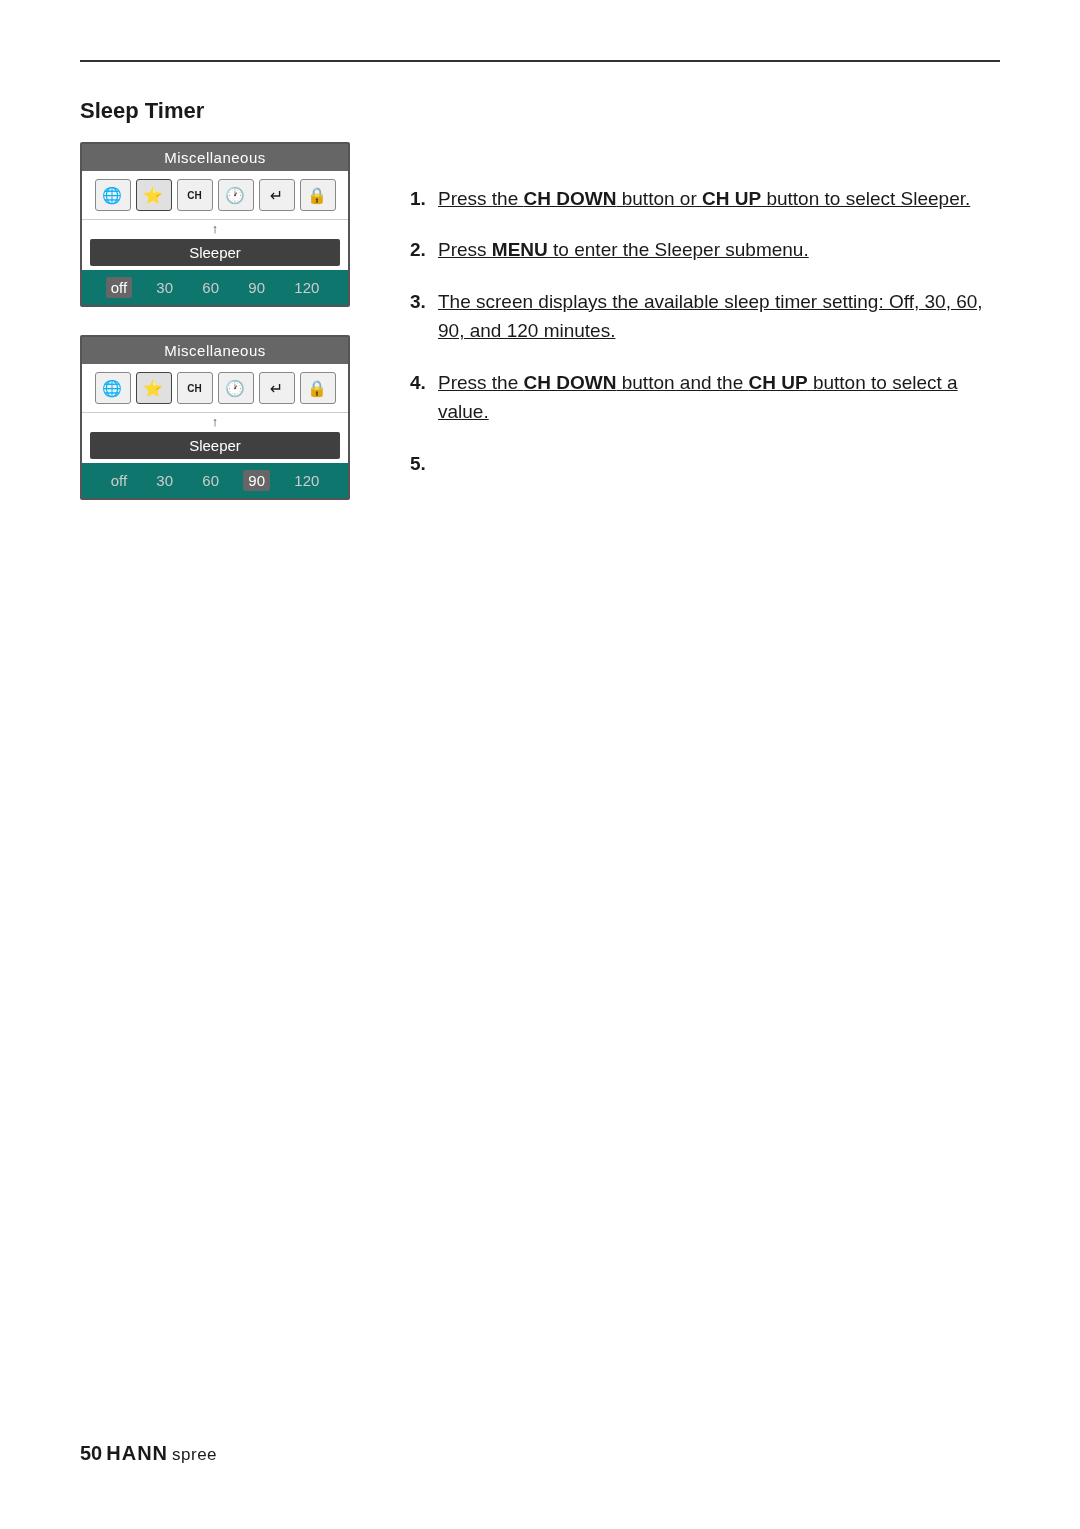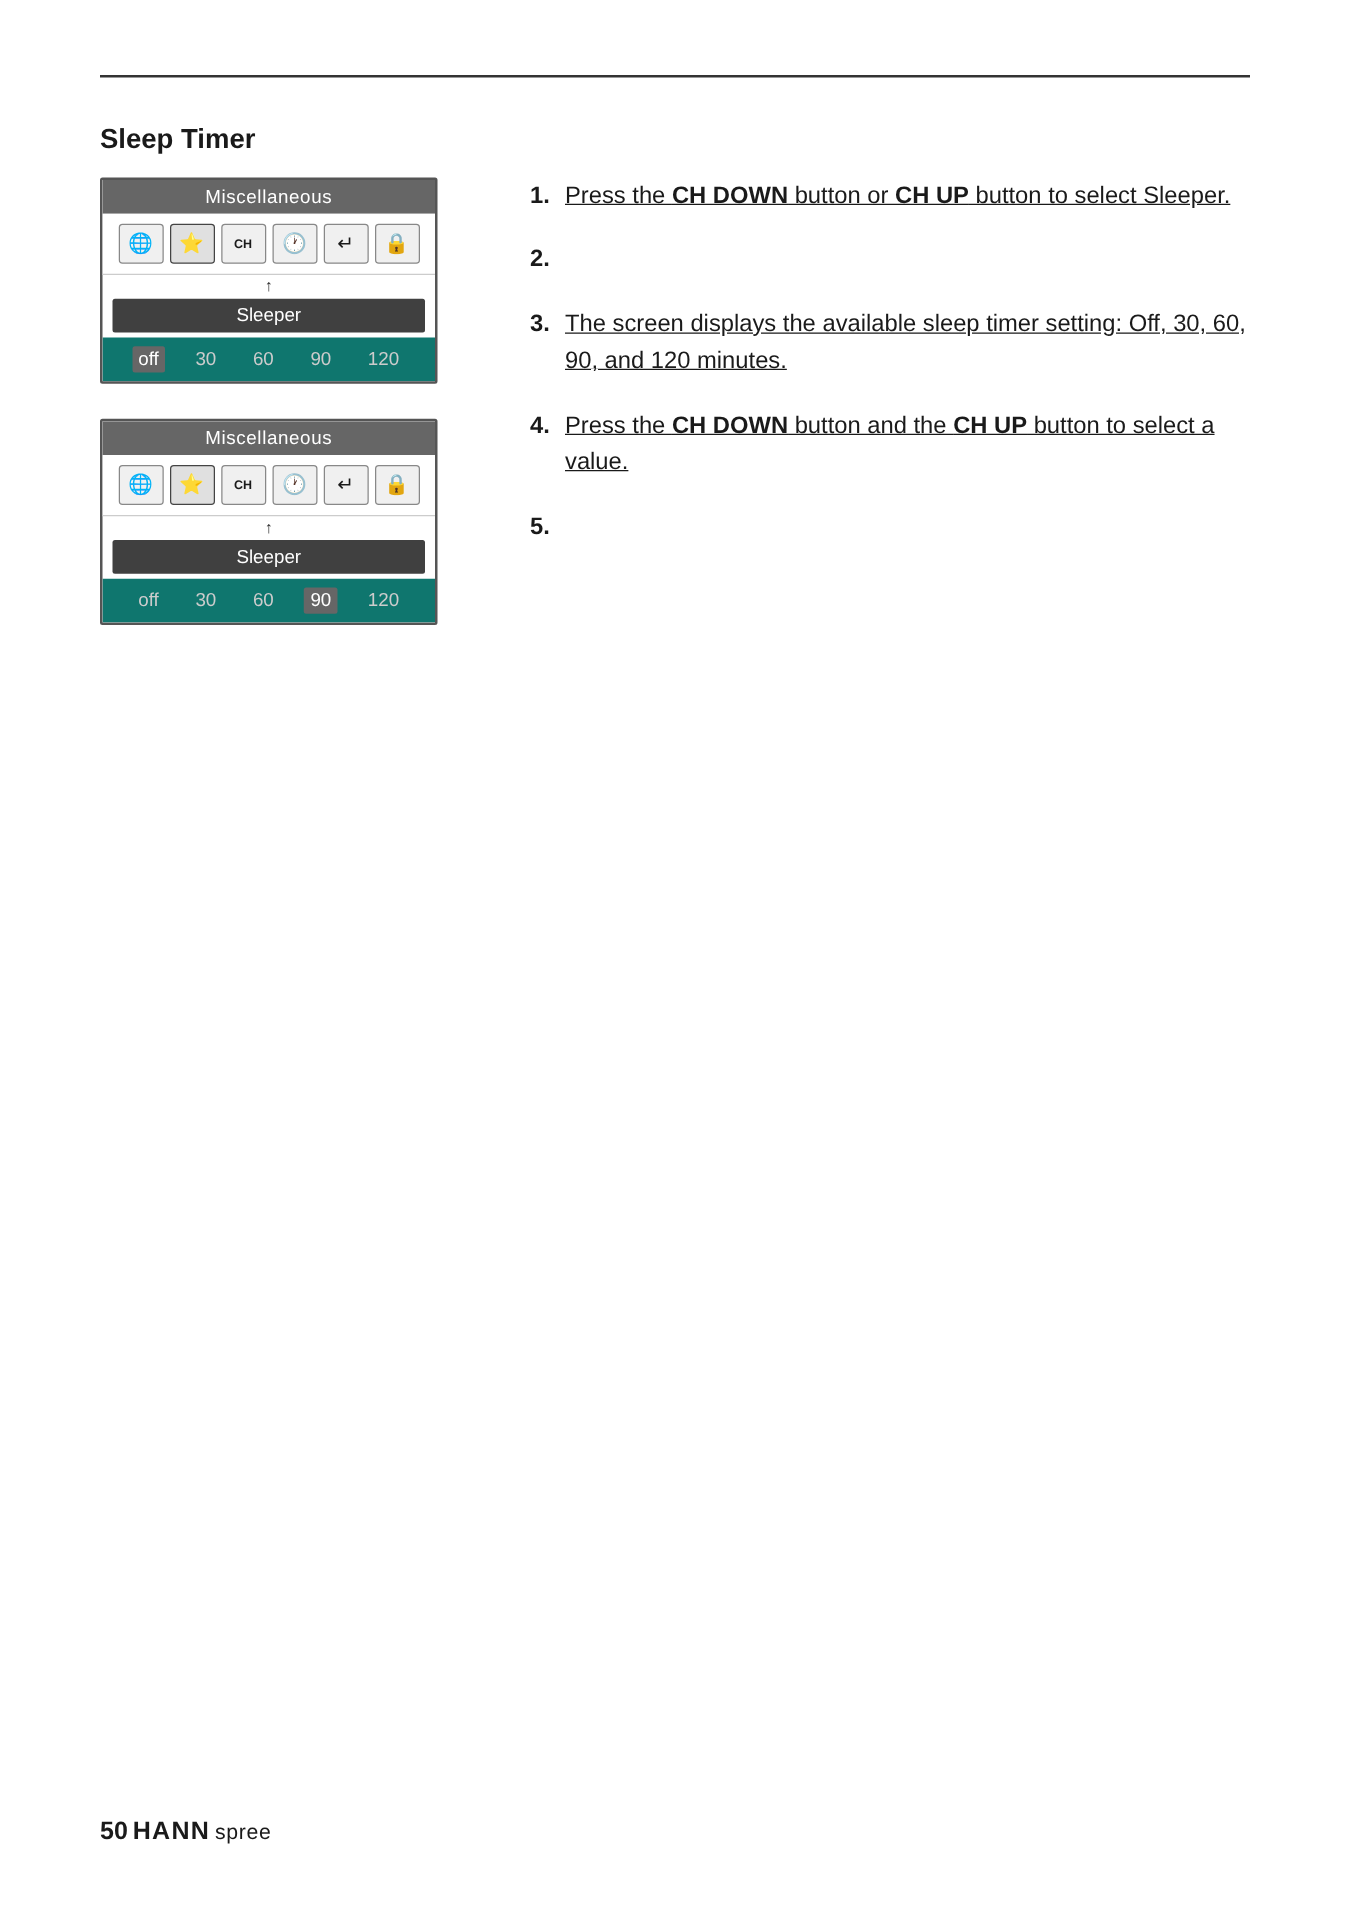--- a/index.html
+++ b/index.html
@@ -32,22 +32,22 @@
     .intro-text {
       font-size: 19px;
       line-height: 1.55;
       margin-bottom: 32px;
       max-width: 780px;
     }
 
     .content-area {
       display: flex;
       flex-direction: row;
-      gap: 54px;
-      align-items: flex-start;
+      gap: 40px;
+      align-items: flex-end;
     }
 
     .screenshots-col {
       display: flex;
       flex-direction: column;
       gap: 28px;
       flex-shrink: 0;
       width: 290px;
     }
 
@@ -175,21 +175,21 @@
       line-height: 1.55;
       text-decoration: underline;
     }
 
     .step-text b {
       font-weight: bold;
     }
 
     .footer-area {
       position: absolute;
-      bottom: 52px;
+      bottom: 64px;
       left: 80px;
       display: flex;
       align-items: baseline;
       gap: 4px;
     }
 
     .footer-number {
       font-size: 20px;
       font-weight: bold;
     }
@@ -300,20 +300,23 @@
 
         <li class="step-item">
           <span class="step-number">1.</span>
           <span class="step-text">
             Press the <b>CH DOWN</b> button or <b>CH UP</b> button to select Sleeper.
           </span>
         </li>
 
         <li class="step-item">
           <span class="step-number">2.</span>
+          <span class="step-text">
+            Press <b>MENU</b> to enter the Sleeper submenu.
+          </span>
         </li>
 
         <li class="step-item">
           <span class="step-number">3.</span>
           <span class="step-text">
             The screen displays the available sleep timer setting: Off, 30, 60, 90, and 120 minutes.
           </span>
         </li>
 
         <li class="step-item">

